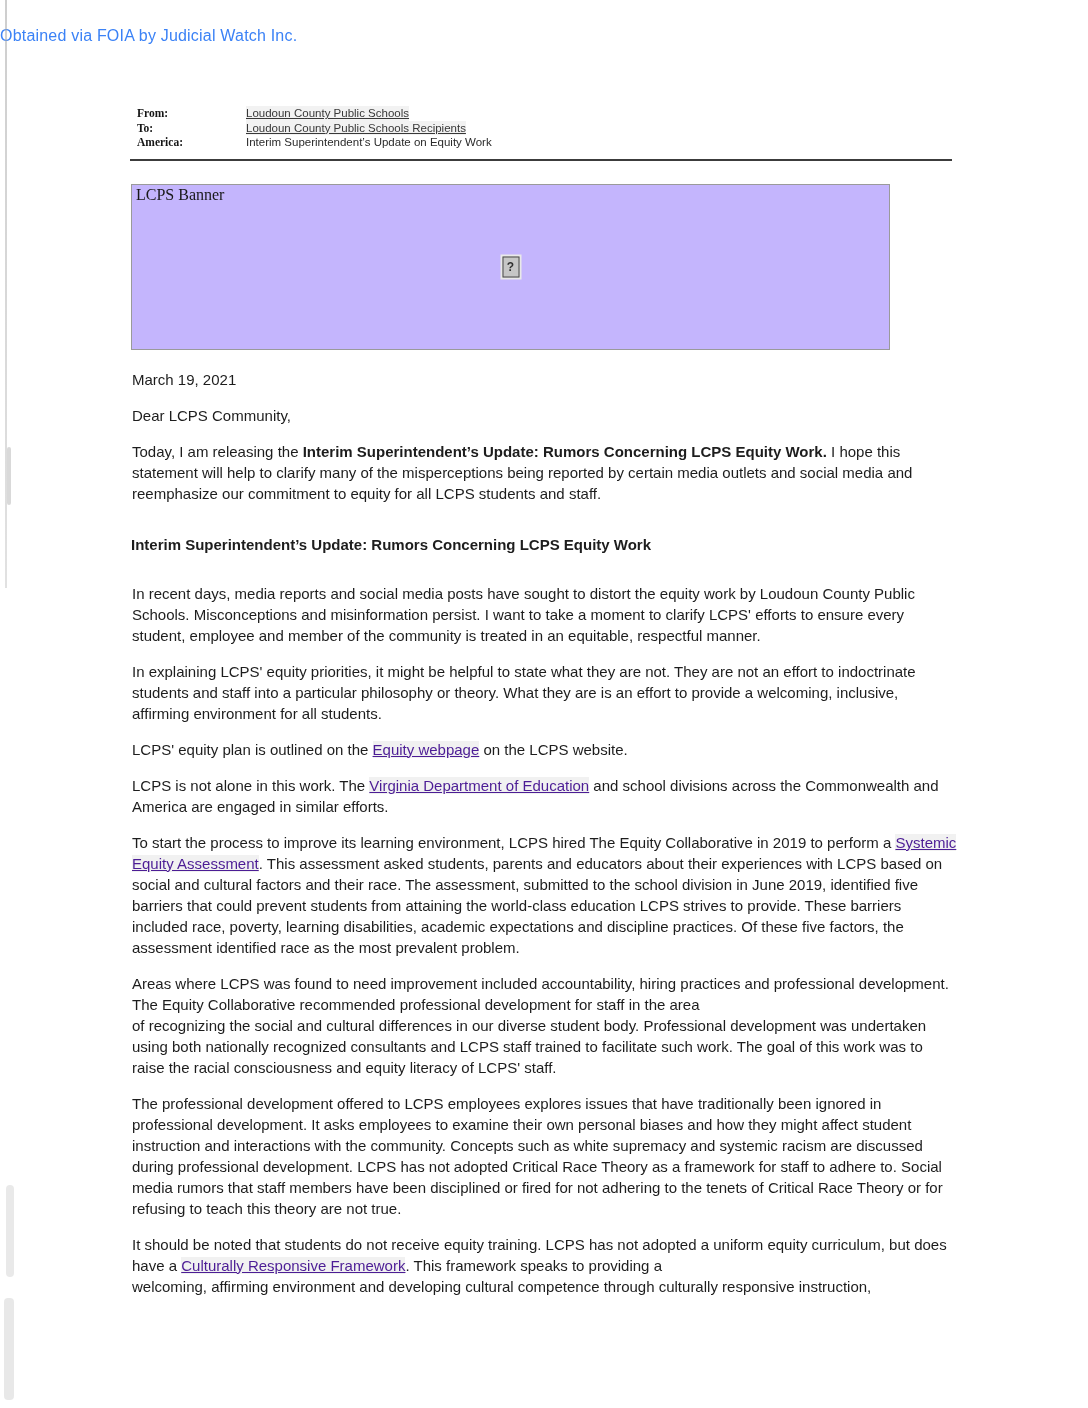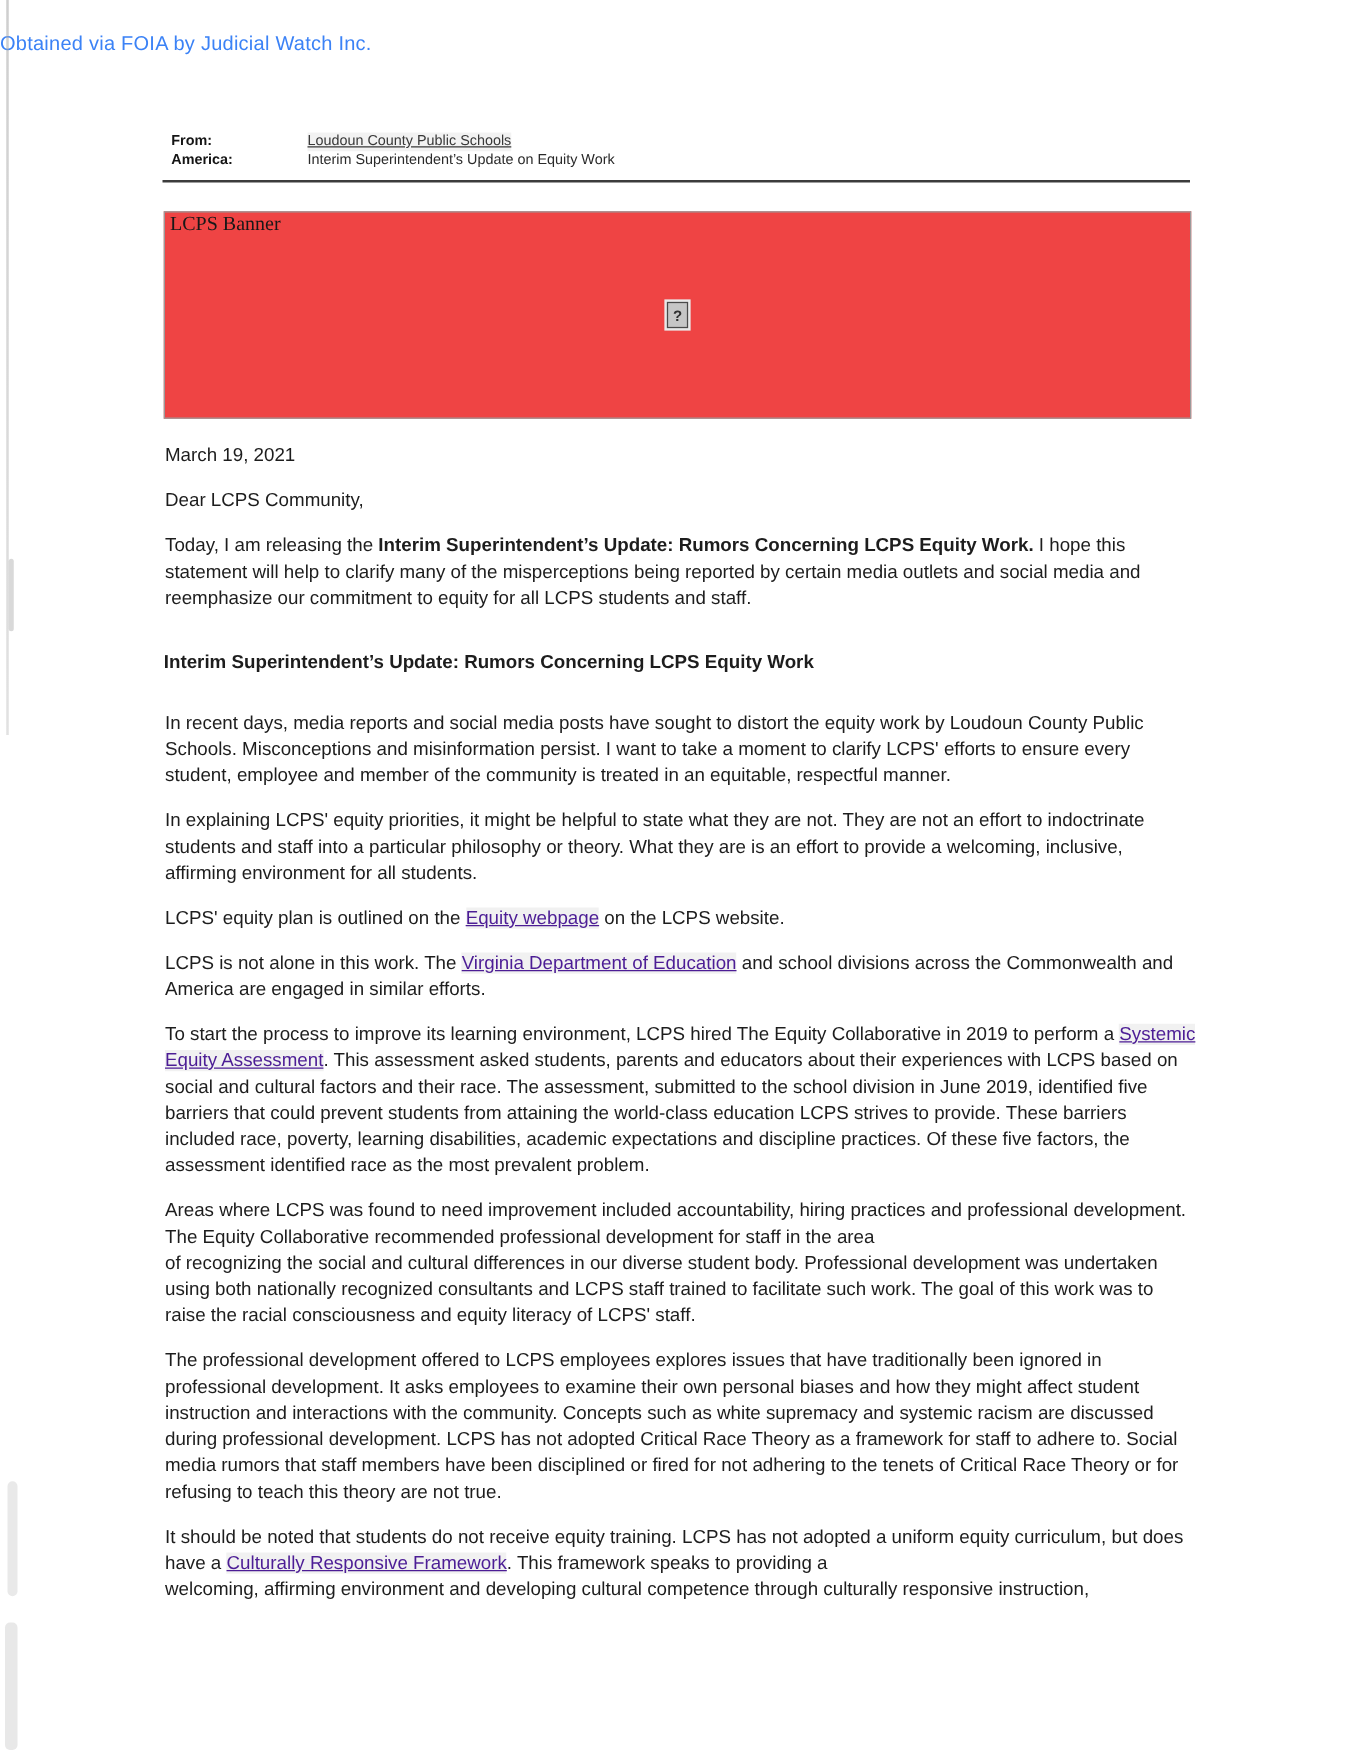--- a/index.html
+++ b/index.html
@@ -13,39 +13,39 @@
     overflow: hidden;
   }
   .foia-line {
     padding-top: 27px;
     font-size: 16px;
     letter-spacing: .2px;
     color: #3b82f6;
   }
   .email-header { margin: 61px 0 0 137px; font-size: 11.5px; }
   .eh-row { display: flex; line-height: 14.5px; }
-  .eh-label { font-weight: bold; width: 109px; color: #151515; }
+  .eh-label { font-weight: bold; width: 109px; color: #151515; font-family: Liberation Serif, serif; }
   .eh-value { color: #2a2a2a; }
   .eh-value.link {
     text-decoration: underline;
     color: #383838;
     background: rgba(0,0,0,0.05);
     cursor: pointer;
   }
   .rule {
     margin: 9px 0 0 130px;
     width: 822px; height: 0;
     border-top: 2.5px solid #3c3c3c;
   }
   .banner-box {
     position: relative;
     margin: 23px 0 0 131px;
-    width: 822px; height: 166px;
+    width: 759px; height: 166px;
     border: 1px solid #9a9a9a;
-    background: #ef4444;
+    background: #c4b5fd;
   }
   .banner-label {
     position: absolute; top: 1px; left: 4px;
     font-family: "Liberation Serif", serif;
     font-size: 16px;
     color: #181818;
   }
   .broken-img {
     position: absolute; left: 50%; top: 50%;
     transform: translate(-50%,-50%);
@@ -103,20 +103,24 @@
 <div class="artifact-smudge2"></div>
 
 <div class="foia-line">Obtained via FOIA by Judicial Watch Inc.</div>
 
 <div class="email-header">
   <div class="eh-row">
     <span class="eh-label">From:</span>
     <span class="eh-value link">Loudoun County Public Schools</span>
   </div>
   <div class="eh-row">
+    <span class="eh-label">To:</span>
+    <span class="eh-value link">Loudoun County Public Schools Recipients</span>
+  </div>
+  <div class="eh-row">
     <span class="eh-label">America:</span>
     <span class="eh-value">Interim Superintendent’s Update on Equity Work</span>
   </div>
 </div>
 
 <div class="rule"></div>
 
 <div class="banner-box">
   <span class="banner-label">LCPS Banner</span>
   <div class="broken-img">

